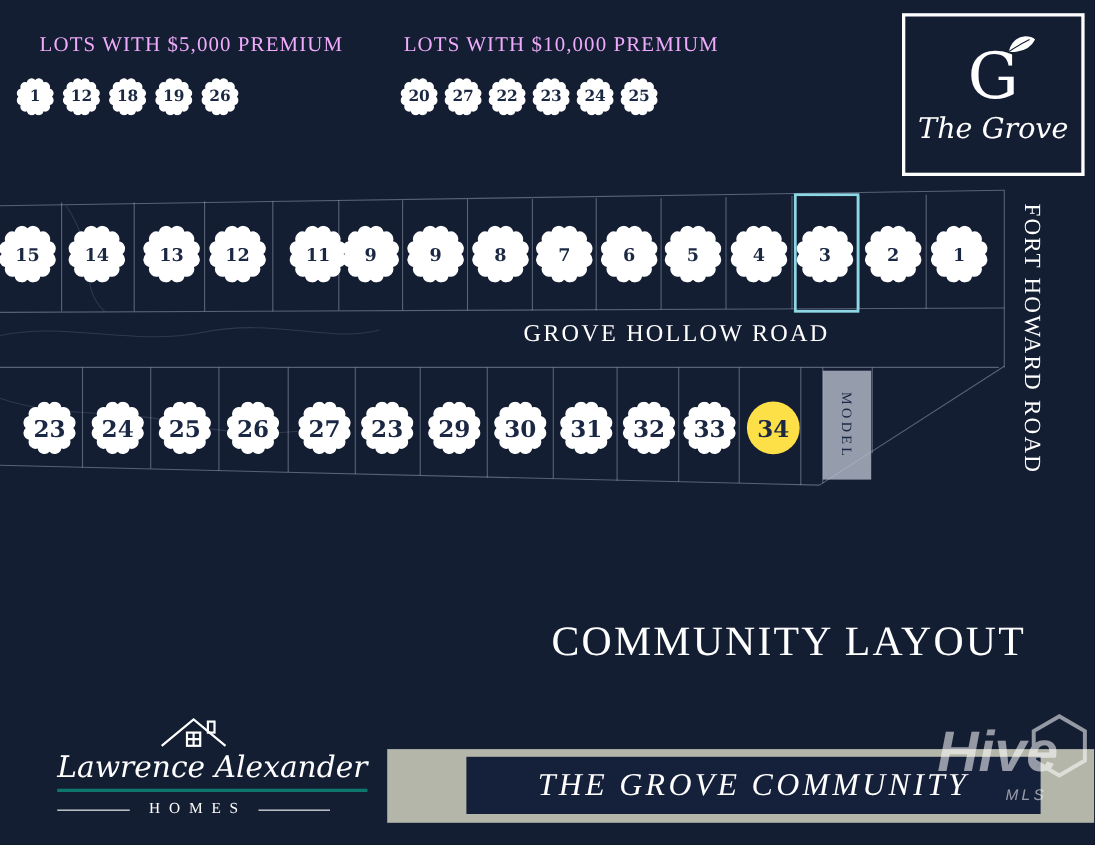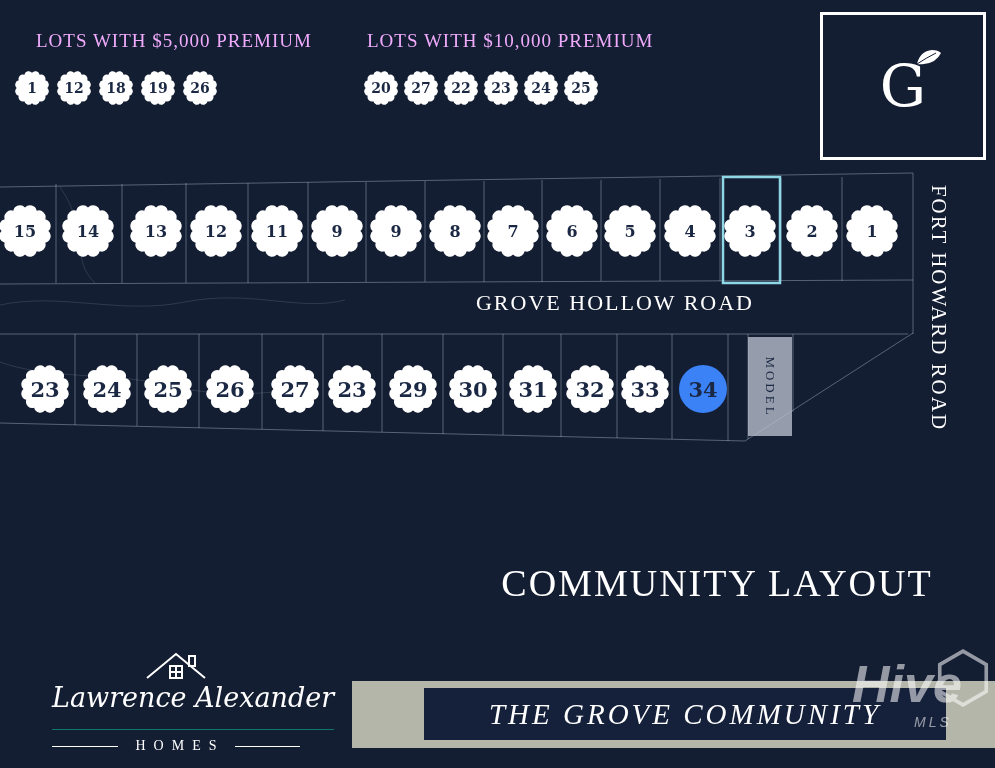--- a/index.html
+++ b/index.html
@@ -10,21 +10,21 @@
   .plat path.squiggle{opacity:.15;}
   .plat rect.hl{stroke:#8ed7e4;stroke-width:2.5;fill:none;opacity:1;}
 
   
   .seal{position:absolute;display:flex;align-items:center;justify-content:center;z-index:4;}
   .seal svg{position:absolute;inset:0;width:100%;height:100%;}
   .seal .num{position:relative;z-index:1;font-weight:bold;color:#1b2844;font-family:"DejaVu Serif",serif;}
   .seal-lg{width:52px;height:52px;}.seal-lg .num{font-size:16px;}
   .seal-md{width:48px;height:48px;}.seal-md .num{font-size:21px;}
   .seal-sm{width:34px;height:34px;}.seal-sm .num{font-size:14px;}
-  .seal.plain{background:#3b82f6;border-radius:50%;}
+  .seal.plain{background:#fde047;border-radius:50%;}
 
   .legend-title{position:absolute;font-size:19px;letter-spacing:1px;white-space:nowrap;color:#f0abfc;margin-left:22px;}
 
   .grove-box{position:absolute;left:820px;top:12px;width:160px;height:142px;border:3px solid #fff;
              display:flex;flex-direction:column;align-items:center;justify-content:center;z-index:3;}
   .grove-g{position:relative;font-family:"DejaVu Serif",serif;font-size:58px;line-height:1;}
   .grove-leaf{position:absolute;top:-8px;right:-16px;width:26px;height:18px;}
   .grove-name{font-family:"DejaVu Serif",serif;font-style:italic;font-size:26px;margin-top:4px;}
 
   .road-h{position:absolute;left:615px;top:303px;transform:translate(-50%,-50%);
@@ -35,21 +35,21 @@
   .model{position:absolute;left:748px;top:337px;width:44px;height:99px;background:rgba(186,193,206,.78);
          display:flex;align-items:center;justify-content:center;z-index:2;}
   .model span{transform:rotate(90deg);color:#1b2844;font-size:13px;letter-spacing:3px;white-space:nowrap;}
 
   .layout-title{position:absolute;left:717px;top:583px;transform:translate(-50%,-50%);
                 font-size:38px;letter-spacing:2px;white-space:nowrap;z-index:3;}
 
   .builder{position:absolute;left:52px;top:648px;width:248px;text-align:center;z-index:5;}
   .builder .house{display:block;margin:0 auto;}
   .builder .script{font-family:"DejaVu Serif",serif;font-style:italic;font-size:27px;white-space:nowrap;
-                   border-bottom:1px solid #0f766e;padding-bottom:16px;display:inline-block;}
+                   border-bottom:3px solid #0f766e;padding-bottom:4px;display:inline-block;}
   .homes-row{display:flex;align-items:center;gap:10px;margin-top:8px;}
   .homes-row .rule{flex:1;height:1px;background:#fff;}
   .homes-row .homes{font-size:14px;letter-spacing:8px;text-indent:8px;white-space:nowrap;}
 
   .bar{position:absolute;left:352px;top:681px;width:643px;height:67px;background:#b4b6aa;z-index:4;}
   .banner{position:absolute;left:424px;top:688px;width:522px;height:52px;background:#15203a;
           display:flex;align-items:center;justify-content:center;font-size:29px;letter-spacing:3px;
           white-space:nowrap;z-index:5;font-style:italic;}
 
   .wm{position:absolute;left:848px;top:646px;width:146px;height:102px;opacity:.55;z-index:6;
@@ -174,20 +174,21 @@
       <span class="num">25</span>
     </div>
 
   <div class="grove-box">
     <div class="grove-g"><span>G</span>
       <svg class="grove-leaf" viewBox="0 0 26 18">
           <path d="M1,15 Q4,2 16,1 Q22,1 25,4 Q20,14 8,15 Q4,15.5 1,15 Z" fill="#fff"></path>
           <path d="M1,15 Q10,9 20,4" stroke="#141e33" stroke-width="1" fill="none"></path>
         </svg>
     </div>
+    <div class="grove-name">The Grove</div>
   </div>
 
   <div class="seal seal-lg" style="left:-1px;top:205px">
       <svg viewBox="0 0 60 60">
         <path class="seal-path" fill="#fff" d="M 30.00 3.00 A 7.83 7.83 0 0 1 43.50 6.62 A 7.83 7.83 0 0 1 53.38 16.50 A 7.83 7.83 0 0 1 57.00 30.00 A 7.83 7.83 0 0 1 53.38 43.50 A 7.83 7.83 0 0 1 43.50 53.38 A 7.83 7.83 0 0 1 30.00 57.00 A 7.83 7.83 0 0 1 16.50 53.38 A 7.83 7.83 0 0 1 6.62 43.50 A 7.83 7.83 0 0 1 3.00 30.00 A 7.83 7.83 0 0 1 6.62 16.50 A 7.83 7.83 0 0 1 16.50 6.62 A 7.83 7.83 0 0 1 30.00 3.00 Z"></path>
       </svg>
       <span class="num">15</span>
     </div>
   <div class="seal seal-lg" style="left:62px;top:205px">
       <svg viewBox="0 0 60 60">
@@ -200,21 +201,21 @@
         <path class="seal-path" fill="#fff" d="M 30.00 3.00 A 7.83 7.83 0 0 1 43.50 6.62 A 7.83 7.83 0 0 1 53.38 16.50 A 7.83 7.83 0 0 1 57.00 30.00 A 7.83 7.83 0 0 1 53.38 43.50 A 7.83 7.83 0 0 1 43.50 53.38 A 7.83 7.83 0 0 1 30.00 57.00 A 7.83 7.83 0 0 1 16.50 53.38 A 7.83 7.83 0 0 1 6.62 43.50 A 7.83 7.83 0 0 1 3.00 30.00 A 7.83 7.83 0 0 1 6.62 16.50 A 7.83 7.83 0 0 1 16.50 6.62 A 7.83 7.83 0 0 1 30.00 3.00 Z"></path>
       </svg>
       <span class="num">13</span>
     </div>
   <div class="seal seal-lg" style="left:190px;top:205px">
       <svg viewBox="0 0 60 60">
         <path class="seal-path" fill="#fff" d="M 30.00 3.00 A 7.83 7.83 0 0 1 43.50 6.62 A 7.83 7.83 0 0 1 53.38 16.50 A 7.83 7.83 0 0 1 57.00 30.00 A 7.83 7.83 0 0 1 53.38 43.50 A 7.83 7.83 0 0 1 43.50 53.38 A 7.83 7.83 0 0 1 30.00 57.00 A 7.83 7.83 0 0 1 16.50 53.38 A 7.83 7.83 0 0 1 6.62 43.50 A 7.83 7.83 0 0 1 3.00 30.00 A 7.83 7.83 0 0 1 6.62 16.50 A 7.83 7.83 0 0 1 16.50 6.62 A 7.83 7.83 0 0 1 30.00 3.00 Z"></path>
       </svg>
       <span class="num">12</span>
     </div>
-  <div class="seal seal-lg" style="left:251px;top:205px">
+  <div class="seal seal-lg" style="left:263px;top:205px">
       <svg viewBox="0 0 60 60">
         <path class="seal-path" fill="#fff" d="M 30.00 3.00 A 7.83 7.83 0 0 1 43.50 6.62 A 7.83 7.83 0 0 1 53.38 16.50 A 7.83 7.83 0 0 1 57.00 30.00 A 7.83 7.83 0 0 1 53.38 43.50 A 7.83 7.83 0 0 1 43.50 53.38 A 7.83 7.83 0 0 1 30.00 57.00 A 7.83 7.83 0 0 1 16.50 53.38 A 7.83 7.83 0 0 1 6.62 43.50 A 7.83 7.83 0 0 1 3.00 30.00 A 7.83 7.83 0 0 1 6.62 16.50 A 7.83 7.83 0 0 1 16.50 6.62 A 7.83 7.83 0 0 1 30.00 3.00 Z"></path>
       </svg>
       <span class="num">11</span>
     </div>
   <div class="seal seal-lg" style="left:311px;top:205px">
       <svg viewBox="0 0 60 60">
         <path class="seal-path" fill="#fff" d="M 30.00 3.00 A 7.83 7.83 0 0 1 43.50 6.62 A 7.83 7.83 0 0 1 53.38 16.50 A 7.83 7.83 0 0 1 57.00 30.00 A 7.83 7.83 0 0 1 53.38 43.50 A 7.83 7.83 0 0 1 43.50 53.38 A 7.83 7.83 0 0 1 30.00 57.00 A 7.83 7.83 0 0 1 16.50 53.38 A 7.83 7.83 0 0 1 6.62 43.50 A 7.83 7.83 0 0 1 3.00 30.00 A 7.83 7.83 0 0 1 6.62 16.50 A 7.83 7.83 0 0 1 16.50 6.62 A 7.83 7.83 0 0 1 30.00 3.00 Z"></path>
       </svg>
       <span class="num">9</span>

